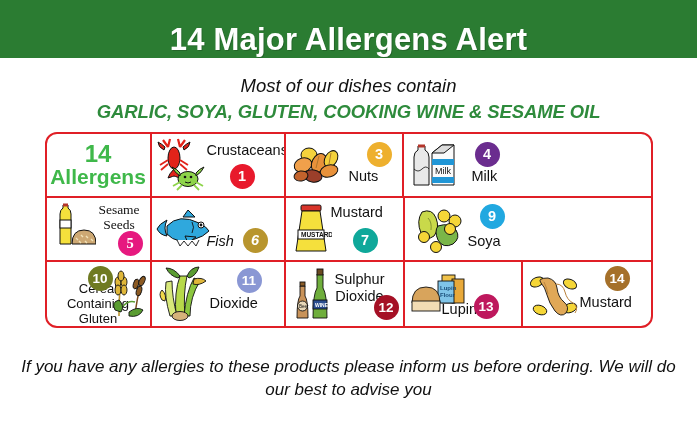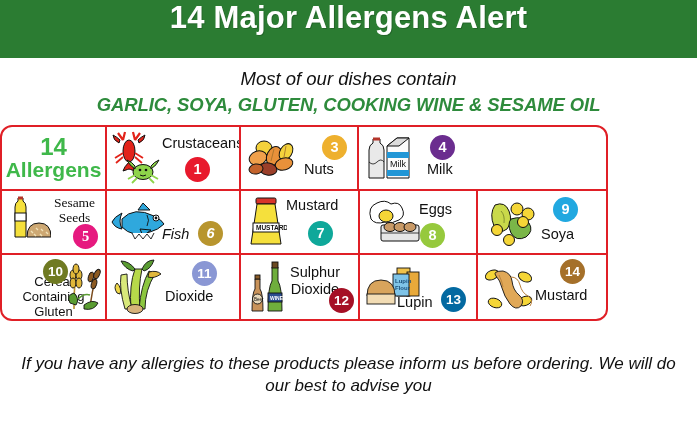--- a/index.html
+++ b/index.html
@@ -9,53 +9,53 @@
     font-family:"Liberation Sans", sans-serif;
     overflow:hidden;
     position:relative;
   }
   .page{width:697px;height:429px;position:relative;display:flex;flex-direction:column;}
 
   
   .header{
     height:58px;
     background:#2b7c32;
-    display:flex;align-items:flex-start;justify-content:center;
+    display:flex;align-items:flex-end;justify-content:center;
     flex:0 0 auto;
   }
   .header-title{
     color:#ffffff;
     font-size:31px;
     font-weight:bold;
     letter-spacing:0.2px;
     text-shadow:1px 1px 0 rgba(0,0,0,.18);
   }
 
   
   .subtitle{
     flex:0 0 auto;
-    padding-top:9px;
+    padding-top:16px;
     text-align:center;
     line-height:1.30;
   }
   .sub-line1{
     font-size:18.5px;font-style:italic;color:#111;
   }
   .sub-line2{
     font-size:18.5px;font-style:italic;font-weight:bold;
     color:#2e8b3c;letter-spacing:-0.1px;
     margin-top:2px;
   }
   .sub-line3{
     font-size:18.5px;font-style:italic;color:#111;
     margin-top:3px;
   }
 
   
-  .grid-wrap{flex:0 0 auto;display:flex;margin-top:8px;}
+  .grid-wrap{flex:0 0 auto;display:flex;justify-content:center;margin-top:8px;}
   .grid{
     width:608px;
     border:2.5px solid #e01f26;
     border-radius:12px;
     overflow:hidden;
     background:#fff;
     box-sizing:border-box;
   }
   .row{display:flex;}
   .row + .row{border-top:2.5px solid #e01f26;}
@@ -290,41 +290,20 @@
               </g>
             </svg>
           </div>
           <div style="flex:1 1 auto;position:relative;height:100%;">
             <div class="label" style="position:absolute;top:7px;left:-2px;">Mustard</div>
             <div class="badge badge-abs" style="background:#0fa89a;top:30px;left:20px;">7</div>
           </div>
         </div>
       </div>
 
-      <div class="cell c4">
-        <div class="cell-inner">
-          <div class="art" style="width:60px;">
-            <svg width="60" height="50" viewBox="0 0 60 50">
-              <g stroke="#111" stroke-width="1">
-                <path d="M8 22 q-4 -12 6 -16 q8 -4 14 1 q8 -3 11 4 q4 8 -3 12 q-6 4 -14 2 q-10 3 -14 -3 z" fill="#fff"></path>
-                <ellipse cx="23" cy="19" rx="7" ry="6" fill="#f5d637"></ellipse>
-                <rect x="18" y="28" width="38" height="16" rx="2" fill="#e6e6e6"></rect>
-                <ellipse cx="27" cy="30" rx="6" ry="4.5" fill="#c99a67"></ellipse>
-                <ellipse cx="37" cy="30" rx="6" ry="4.5" fill="#c99a67"></ellipse>
-                <ellipse cx="47" cy="30" rx="6" ry="4.5" fill="#c99a67"></ellipse>
-                <path d="M18 36 l38 0" fill="none" stroke="#111" stroke-width="0.8"></path>
-              </g>
-            </svg>
-          </div>
-          <div style="flex:1 1 auto;position:relative;height:100%;">
-            <div class="label" style="position:absolute;top:11px;left:-4px;">Eggs</div>
-            <div class="badge badge-abs" style="background:#96c93d;top:32px;left:-3px;">8</div>
-          </div>
-        </div>
-      </div>
 
       <div class="cell c5">
         <div class="cell-inner">
           <div class="art" style="width:60px;">
             <svg width="60" height="50" viewBox="0 0 60 50">
               <g stroke="#111" stroke-width="1">
                 <path d="M14 8 q10 -4 14 6 q4 10 -2 18 q-8 6 -13 -3 q-5 -12 1 -21 z" fill="#c9d94a"></path>
                 <path d="M30 22 q12 -4 18 4 q5 8 -3 14 q-10 5 -15 -4 q-4 -9 0 -14 z" fill="#7ab648"></path>
                 <circle cx="36" cy="12" r="6" fill="#f5d637"></circle>
                 <circle cx="47" cy="17" r="6" fill="#f5d637"></circle>
@@ -433,21 +412,21 @@
                 <rect x="30" y="10" width="16" height="22" fill="#7fc4e8"></rect>
                 <text x="32" y="19" font-family="Liberation Sans, sans-serif" font-size="6" font-weight="bold" fill="#1b4f7a" stroke="none">Lupin</text>
                 <text x="32" y="26" font-family="Liberation Sans, sans-serif" font-size="6" font-weight="bold" fill="#1b4f7a" stroke="none">Flour</text>
                 <path d="M4 32 q0 -16 14 -16 q14 0 14 16 z" fill="#d8a45c"></path>
                 <rect x="4" y="30" width="28" height="10" fill="#f2dcb4"></rect>
               </g>
             </svg>
           </div>
           <div style="flex:1 1 auto;position:relative;height:100%;">
             <div class="label" style="position:absolute;top:40px;left:-28px;">Lupin</div>
-            <div class="badge badge-abs wide" style="background:#0369a1;top:32px;left:16px;">13</div>
+            <div class="badge badge-abs wide" style="background:#be185d;top:32px;left:4px;">13</div>
           </div>
         </div>
       </div>
 
       <div class="cell c5">
         <div class="cell-inner">
           <div class="art" style="width:58px;">
             <svg width="58" height="48" viewBox="0 0 58 48">
               <g stroke="#111" stroke-width="0.9">
                 <ellipse cx="11" cy="12" rx="7" ry="4.5" transform="rotate(-25 11 12)" fill="#f5d637"></ellipse>

